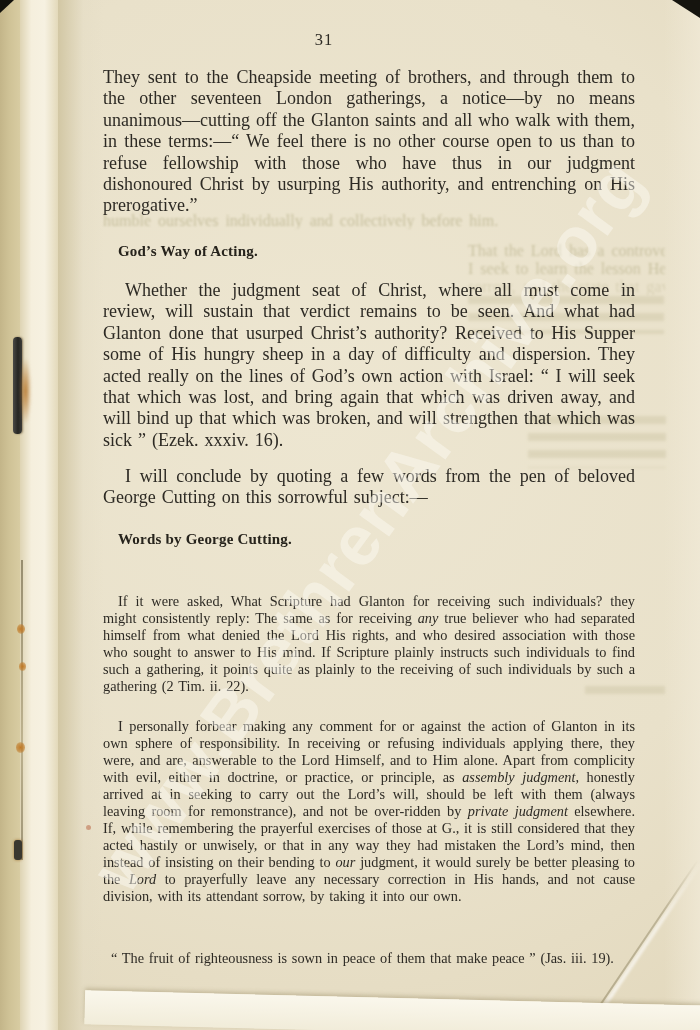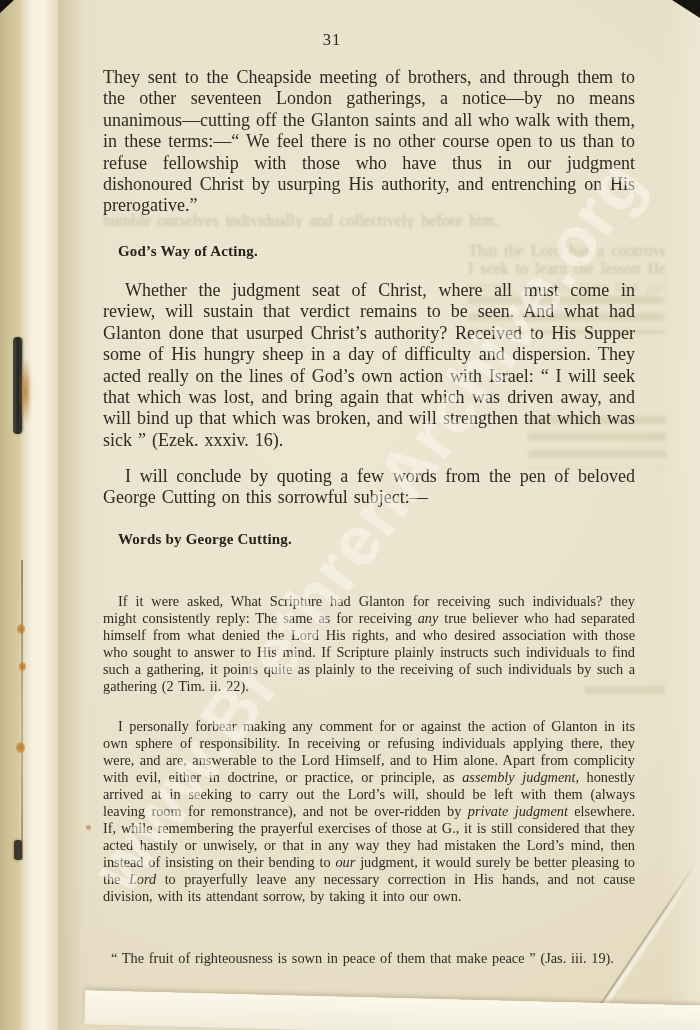--- a/index.html
+++ b/index.html
@@ -48,21 +48,21 @@
   .blemish { position:absolute; left:86px; top:825px; width:5px; height:5px; border-radius:50%;
     background:#b65c3a; opacity:.65; z-index:2; filter:blur(.4px); }
   
   .ghost-line { position:absolute; z-index:1; font-family:"Liberation Serif",serif;
     font-size:16px; line-height:16px; color:#aaa378; filter:blur(.8px);
     white-space:nowrap; overflow:hidden; word-spacing:3px; }
   .g-strip { position:absolute; z-index:1; opacity:.45; filter:blur(1.4px);
     background:repeating-linear-gradient(180deg,rgba(172,165,122,.5) 0 8px,rgba(233,226,204,0) 8px 17px); }
   
   .pageno { position:absolute; top:30px; left:0; width:648px; text-align:center; z-index:2;
-    font-size:16.5px; letter-spacing:1px; color:#2d2a24;margin-left:8px; }
+    font-size:16.5px; letter-spacing:1px; color:#2d2a24; }
   .text-block { position:absolute; left:103px; width:532px; z-index:2;
     color:#2d2a24; text-align:justify; }
   .main-par { font-size:18px; line-height:21.4px; word-spacing:1.5px; }
   .small-par { font-size:14.3px; line-height:17px; word-spacing:1.2px;margin-top:36px; }
   .heading { position:absolute; left:106px; z-index:2; font-size:15px; font-weight:bold;
     color:#26231c; letter-spacing:.2px;margin-left:12px; }
   .ind-lg { text-indent:22px; }
   .ind-sm { text-indent:15px; }
   .ind-xs { text-indent:8px; }
   #para1 { top:67px; }

